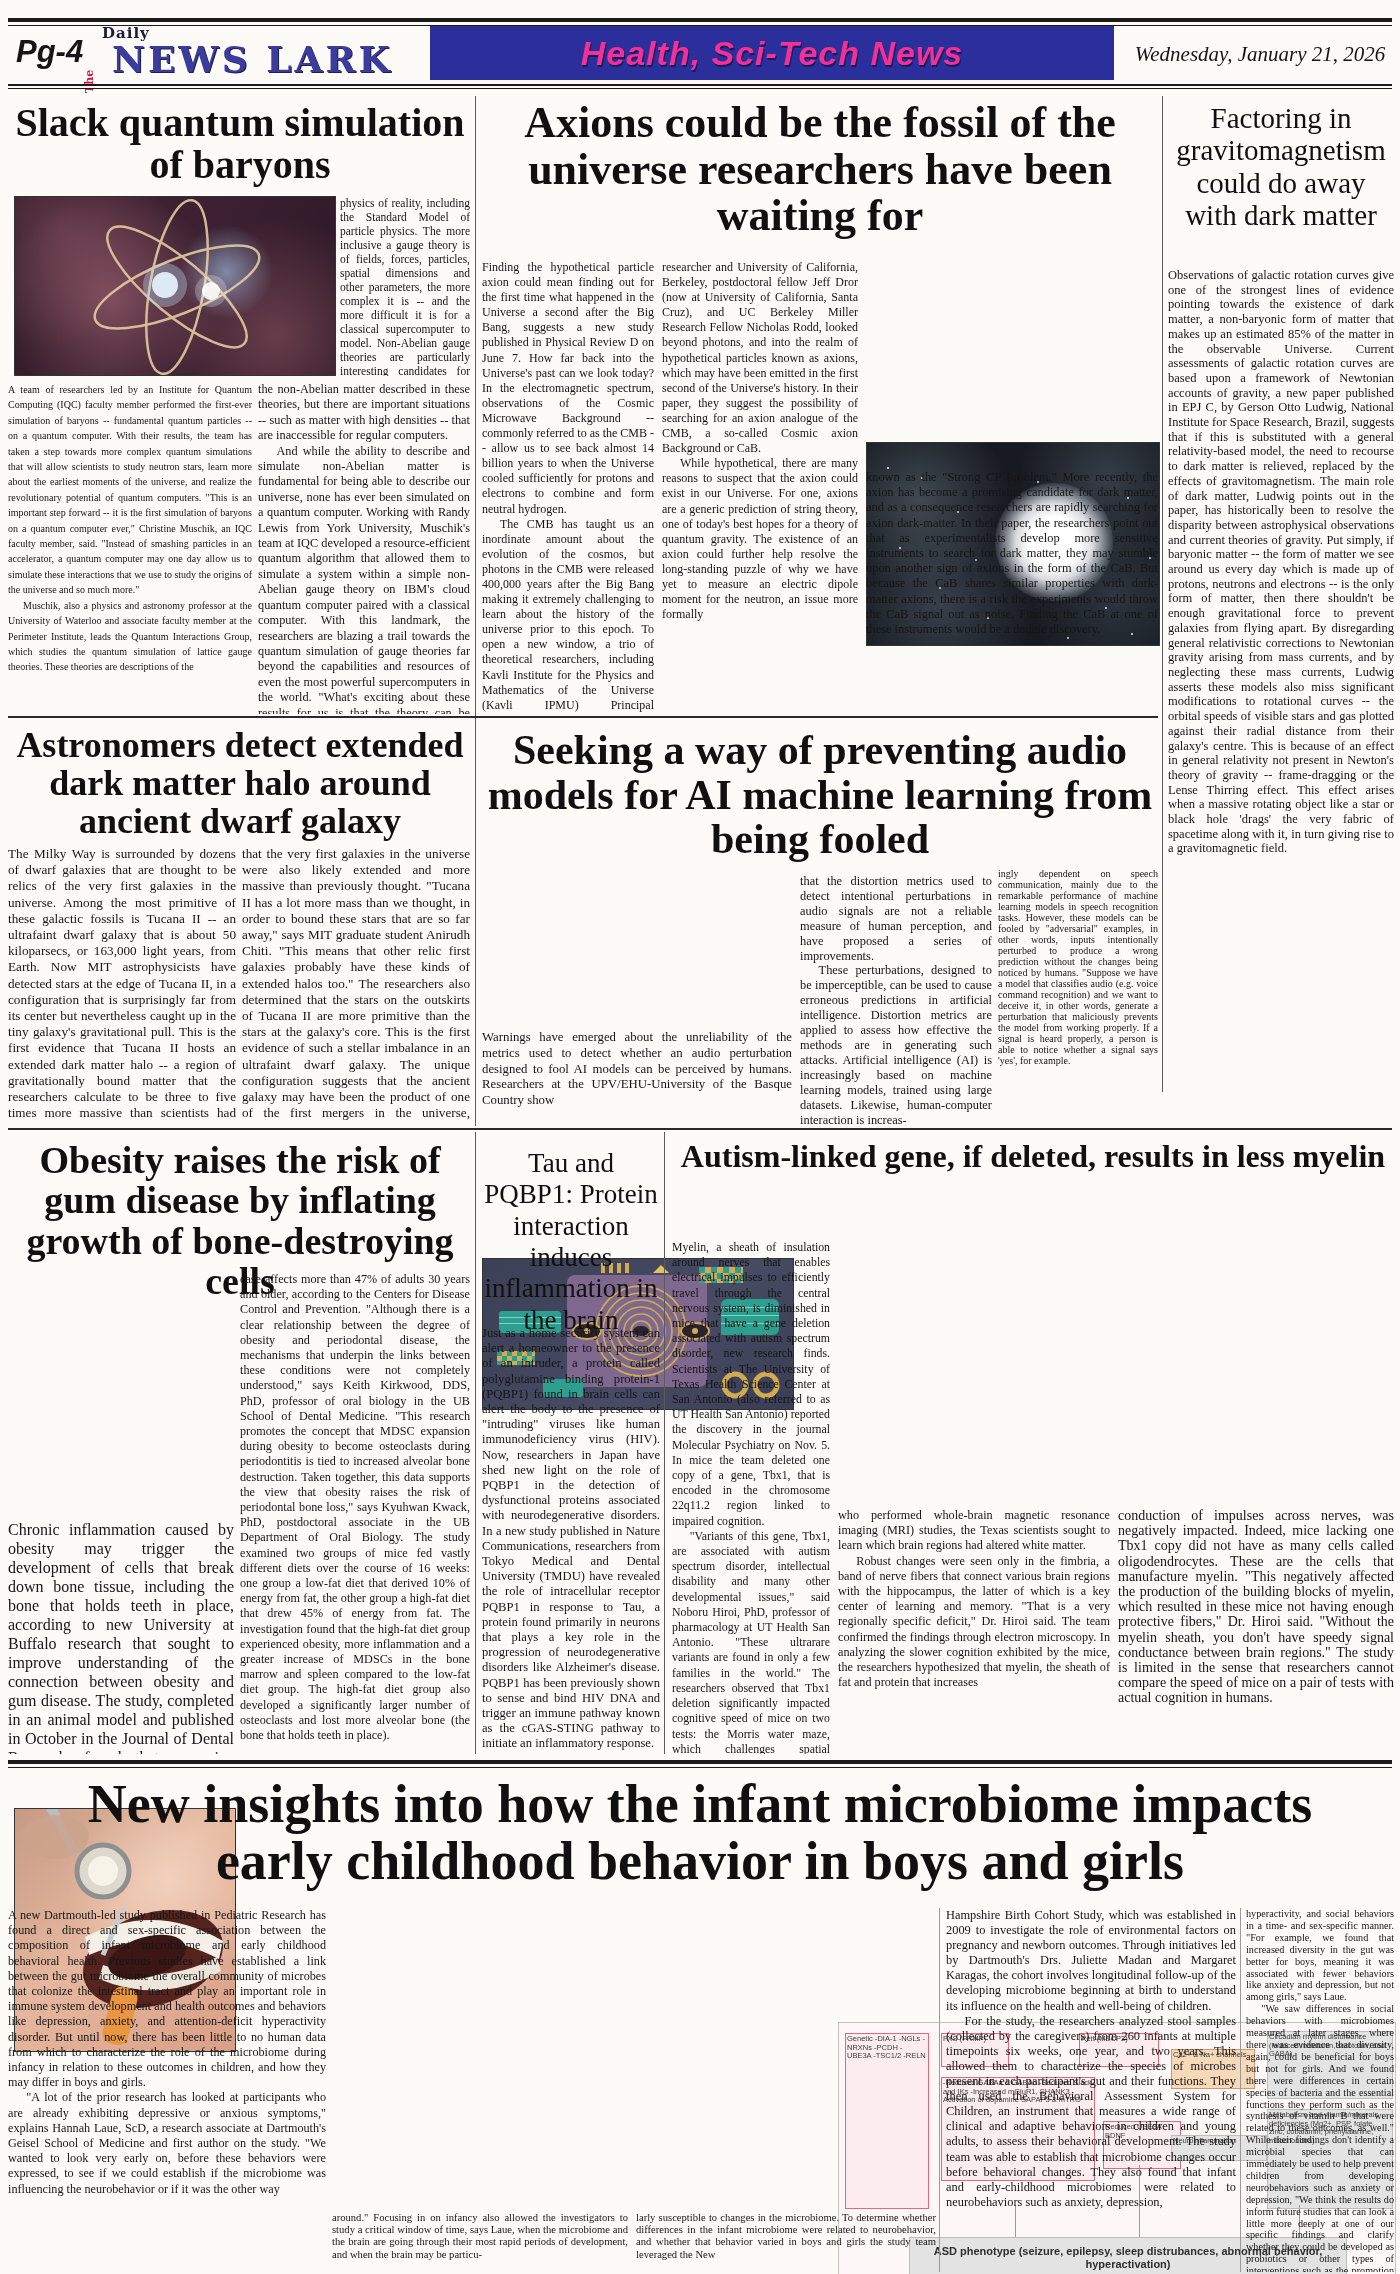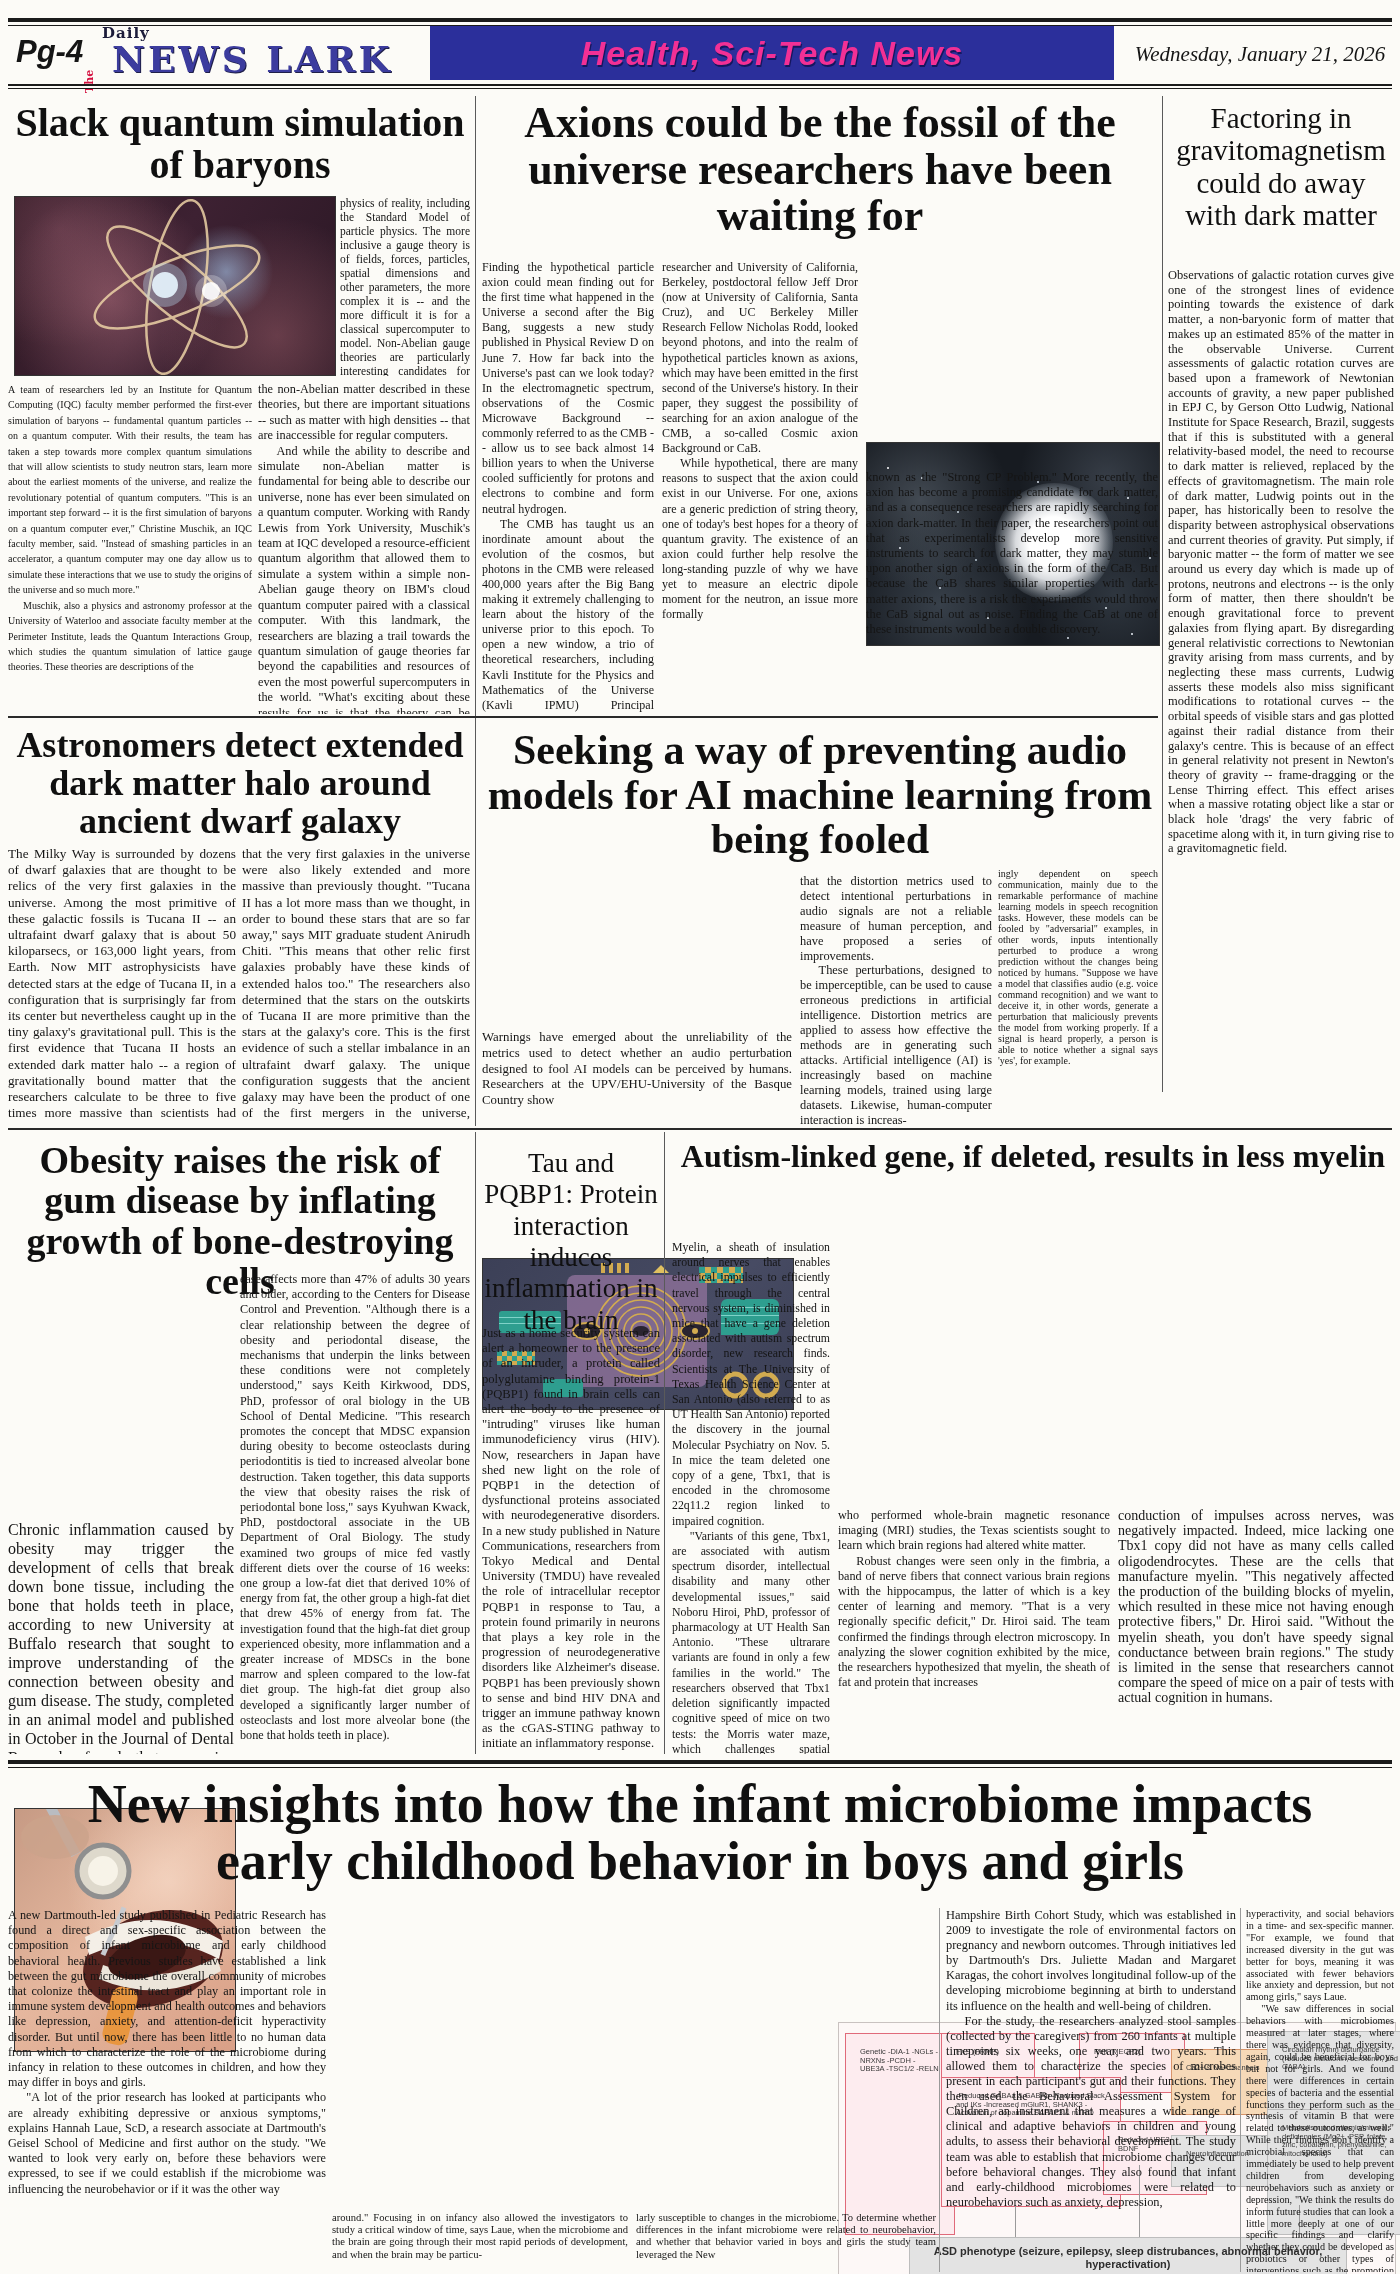--- a/index.html
+++ b/index.html
@@ -19,21 +19,21 @@
   .banner span{font-family:"Liberation Sans",sans-serif;font-weight:bold;font-style:italic;font-size:34px;color:#f23095;text-shadow:1px 2px 0 #14165e;letter-spacing:1px;}
   .pgnum{font-family:"Liberation Sans",sans-serif;font-weight:bold;font-style:italic;font-size:31px;}
   .masthead-daily{font-family:"DejaVu Serif",serif;font-weight:bold;font-size:15px;letter-spacing:1px;color:#1c1c3a;}
   .masthead-the{font-family:"DejaVu Serif",serif;font-weight:bold;font-size:11px;color:#d40f3f;transform:rotate(-90deg);transform-origin:left bottom;display:inline-block;}
   .masthead-title{font-family:"DejaVu Serif",serif;font-weight:bold;font-size:36px;letter-spacing:3px;color:#3c3c9e;text-shadow:1px 1px 0 #20204a;}
   .issue-date{font-style:italic;font-size:21px;text-align:center;}
   .photo{overflow:hidden;position:relative;border:1px solid #333;}
   .caption-col{text-align:justify;overflow:hidden;}
   
   .diag{background:#fdf8f7;border:1px solid #c9c2c0;position:relative;font-family:"Liberation Sans",sans-serif;}
-  .dbox{position:absolute;font-size:7.5px;line-height:1.15;padding:14px;color:#3a3a3a;overflow:hidden;}
+  .dbox{position:absolute;font-size:7.5px;line-height:1.15;padding:1px;color:#3a3a3a;overflow:hidden;}
   .dbox.pink{background:#fdecef;border:1px solid #e06a7a;}
   .dbox.orange{background:#f6d9b8;border:1px solid #d8956a;}
   .dbox.gray{background:#e3e3e3;border:1px solid #bdbdbd;}
   .dbox.asd{font-size:11px;font-weight:bold;color:#2e2e2e;display:flex;align-items:center;justify-content:center;text-align:center;padding:2px 8px;}
   .dline{position:absolute;background:#9a9a9a;}
   .stars{position:absolute;width:2px;height:2px;border-radius:50%;background:#fff;}
 </style>
 </head>
 <body>
 

